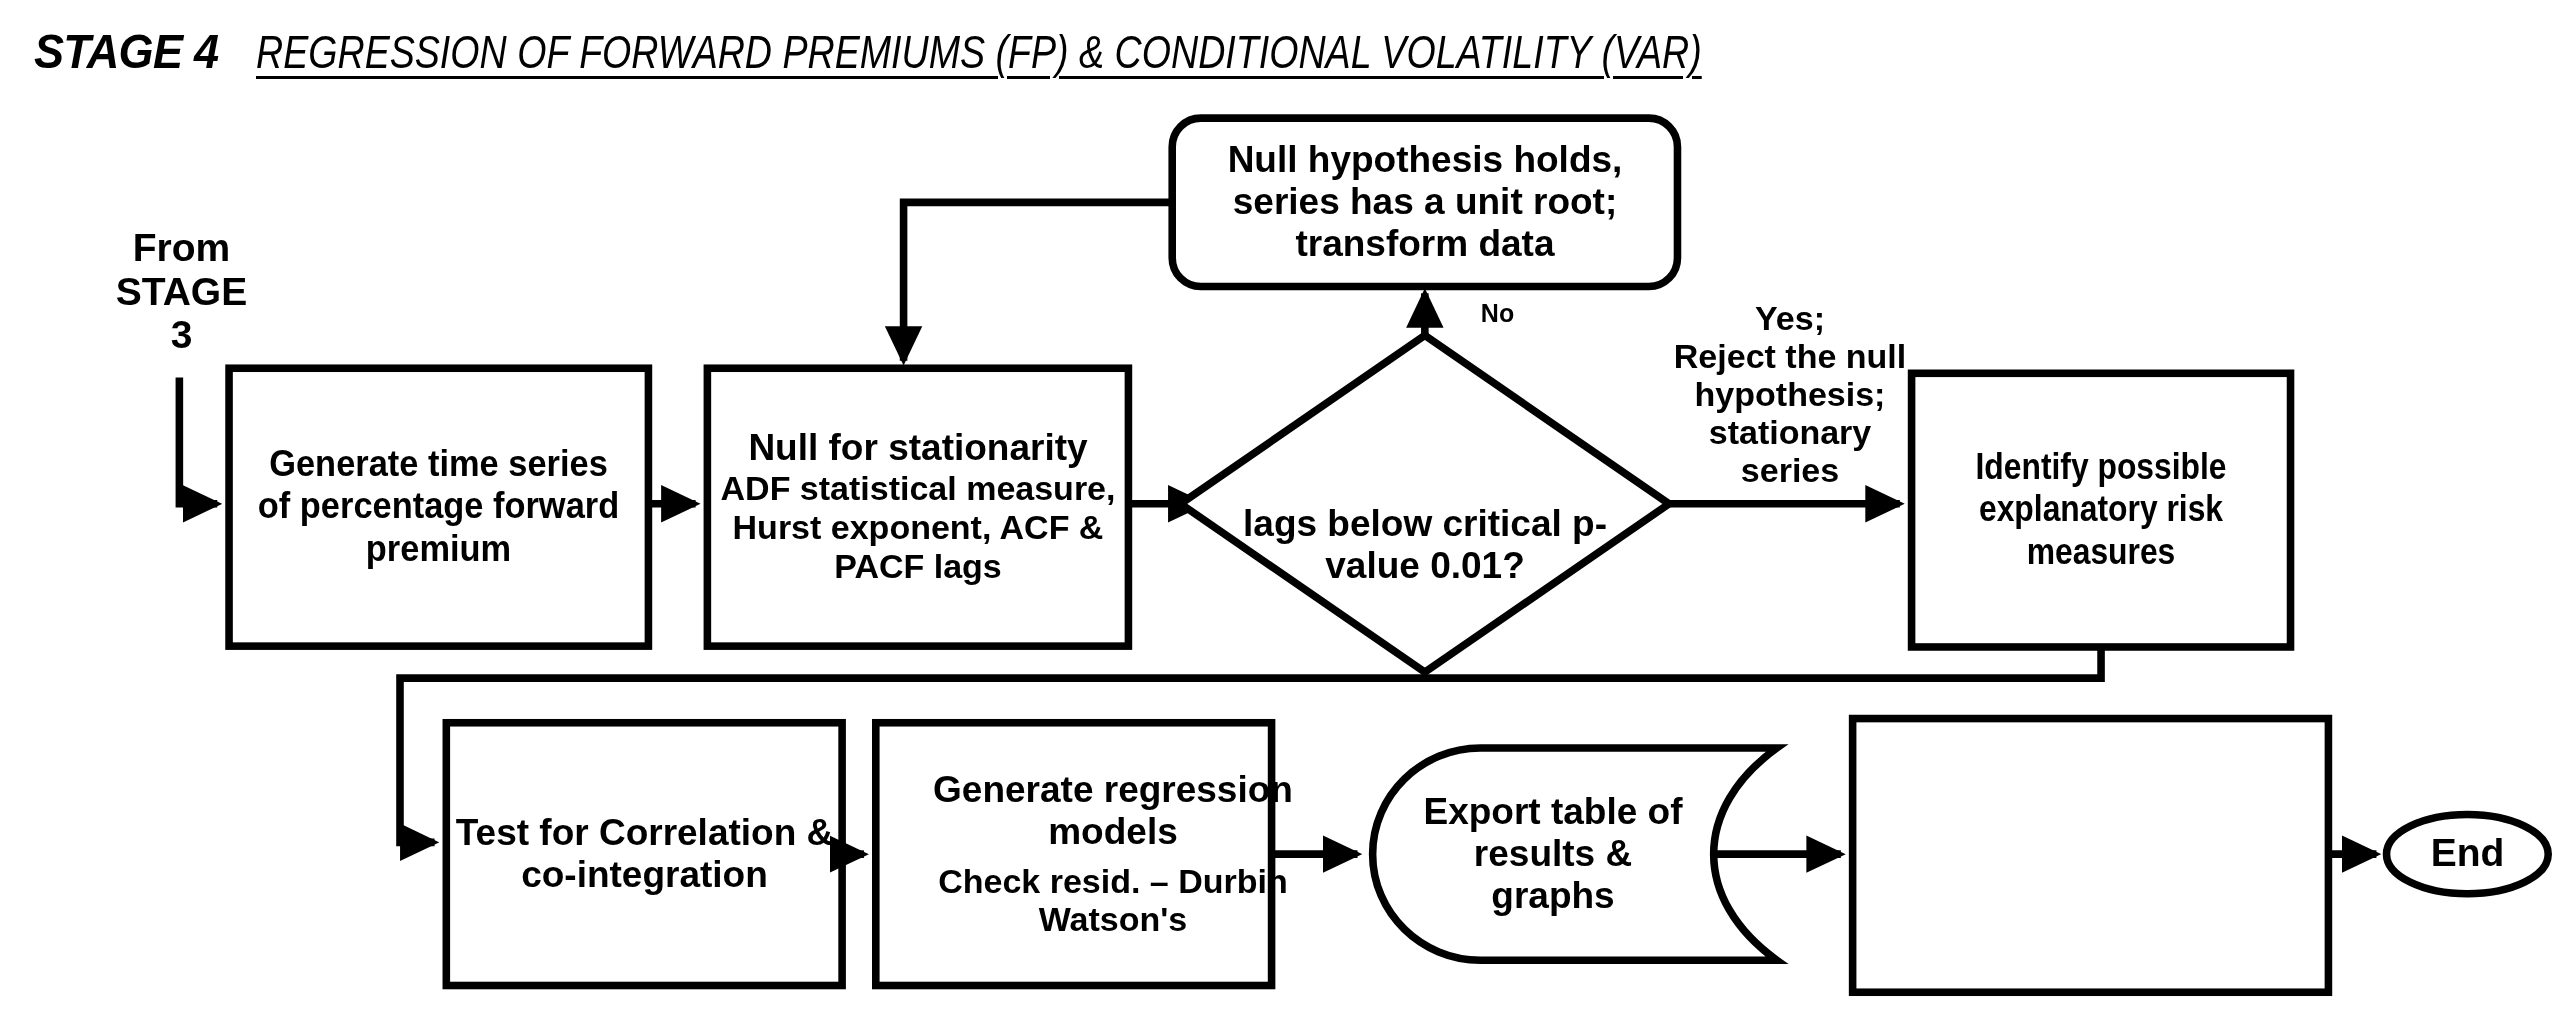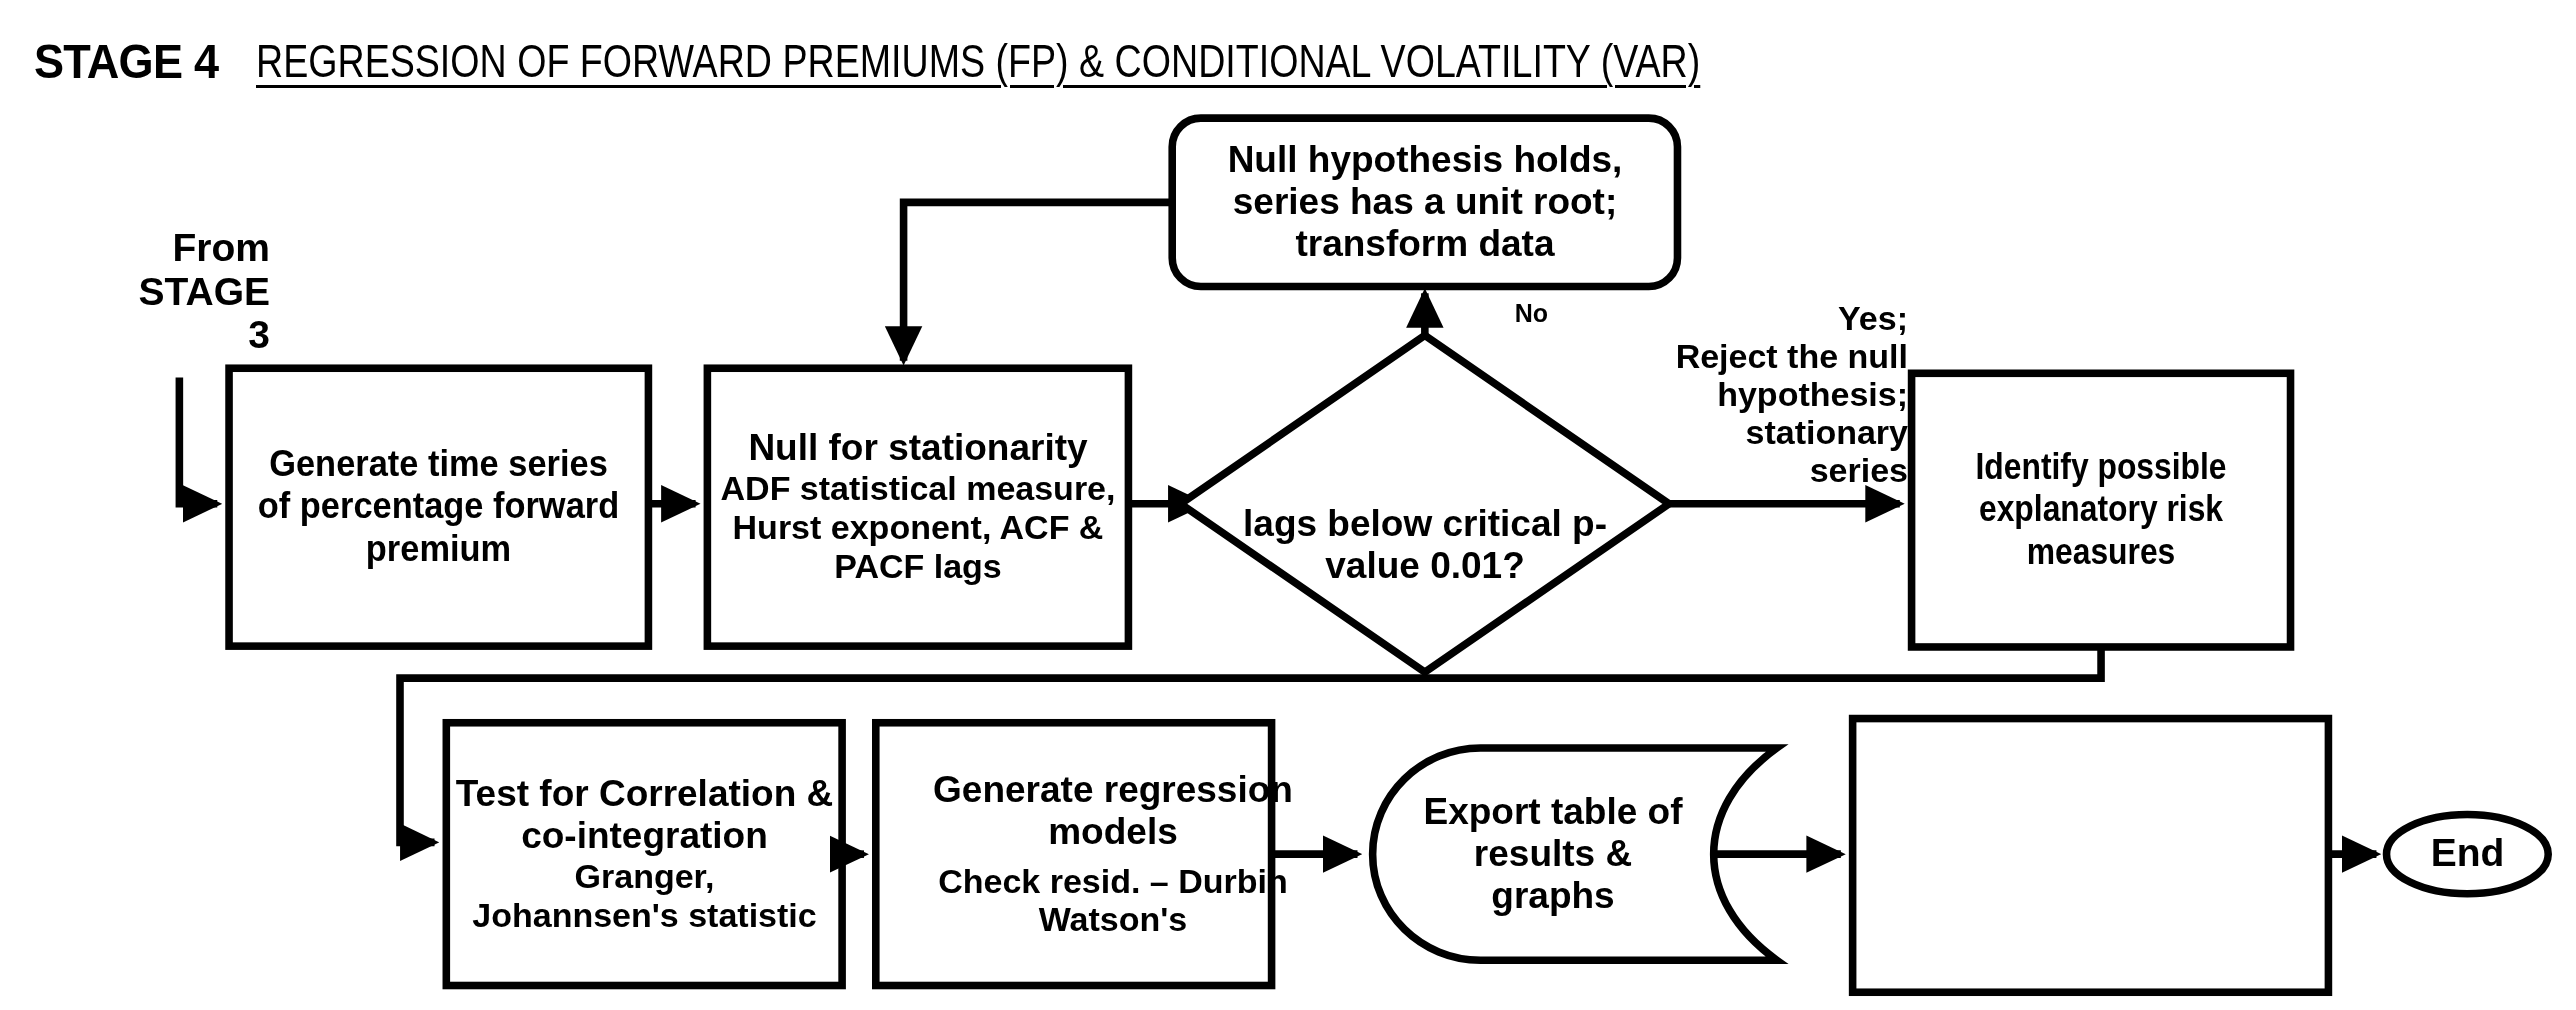--- a/index.html
+++ b/index.html
@@ -18,24 +18,25 @@
   #root {
     position: relative;
     width: 2576px;
     height: 1011px;
   }
 
   
   .header {
     position: absolute;
     left: 34px;
-    top: 33px;
+    top: 23px;
     display: flex;
-    align-items: flex-start;
+    align-items: flex-end;
     white-space: nowrap;
+    font-style: italic;
   }
   .header .stage-label {
     font-size: 49px;
     font-weight: bold;
     letter-spacing: -0.8px;
     transform: scaleX(0.92);
     transform-origin: left center;
   }
   .header .stage-title {
     font-size: 47px;
@@ -87,21 +88,21 @@
   .fs-40 { font-size: 34px; }
   .fs-42 { font-size: 25px; }
   .fs-44 { font-size: 37px; }
   .fs-46 { font-size: 39px; }
   .narrow { transform: scaleX(0.93); }
   .narrower { transform: scaleX(0.86); }
   .gap-sm { height: 8.4px; }
   .lbl {
     position: absolute;
     font-weight: bold;
-    text-align: right;
+    text-align: center;
     line-height: 1.12;
     white-space: pre-line;
   }
 </style>
 </head>
 <body>
 
 <div id="root">
 
   <div class="header">
@@ -199,21 +200,20 @@
 hypothesis;
 stationary
 series</div>
 
   <div class="tbox" style="left:1920px; top:381px; width:362px; height:257px;">
     <div class="t-bold fs-44 narrower">Identify possible explanatory risk measures</div>
   </div>
 
   <div class="tbox" style="left:434px; top:731px; width:421px; height:246px;">
     <div class="t-bold fs-44" style="width:421px;">Test for Correlation &amp; co-integration</div>
-    <div class="t-bold fs-40" style="width:345px;">Granger, Johannsen's statistic</div>
   </div>
 
   <div class="tbox" style="left:920px; top:731px; width:386px; height:246px;">
     <div class="t-bold fs-44">Generate regression models</div>
     <div class="gap-sm"></div>
     <div class="t-bold fs-40" style="width:362px;">Check resid. – Durbin Watson's</div>
   </div>
 
   <div class="tbox" style="left:1389px; top:758px; width:328px; height:192px;">
     <div class="t-bold fs-44" style="width:278px;">Export table of results &amp; graphs</div>

